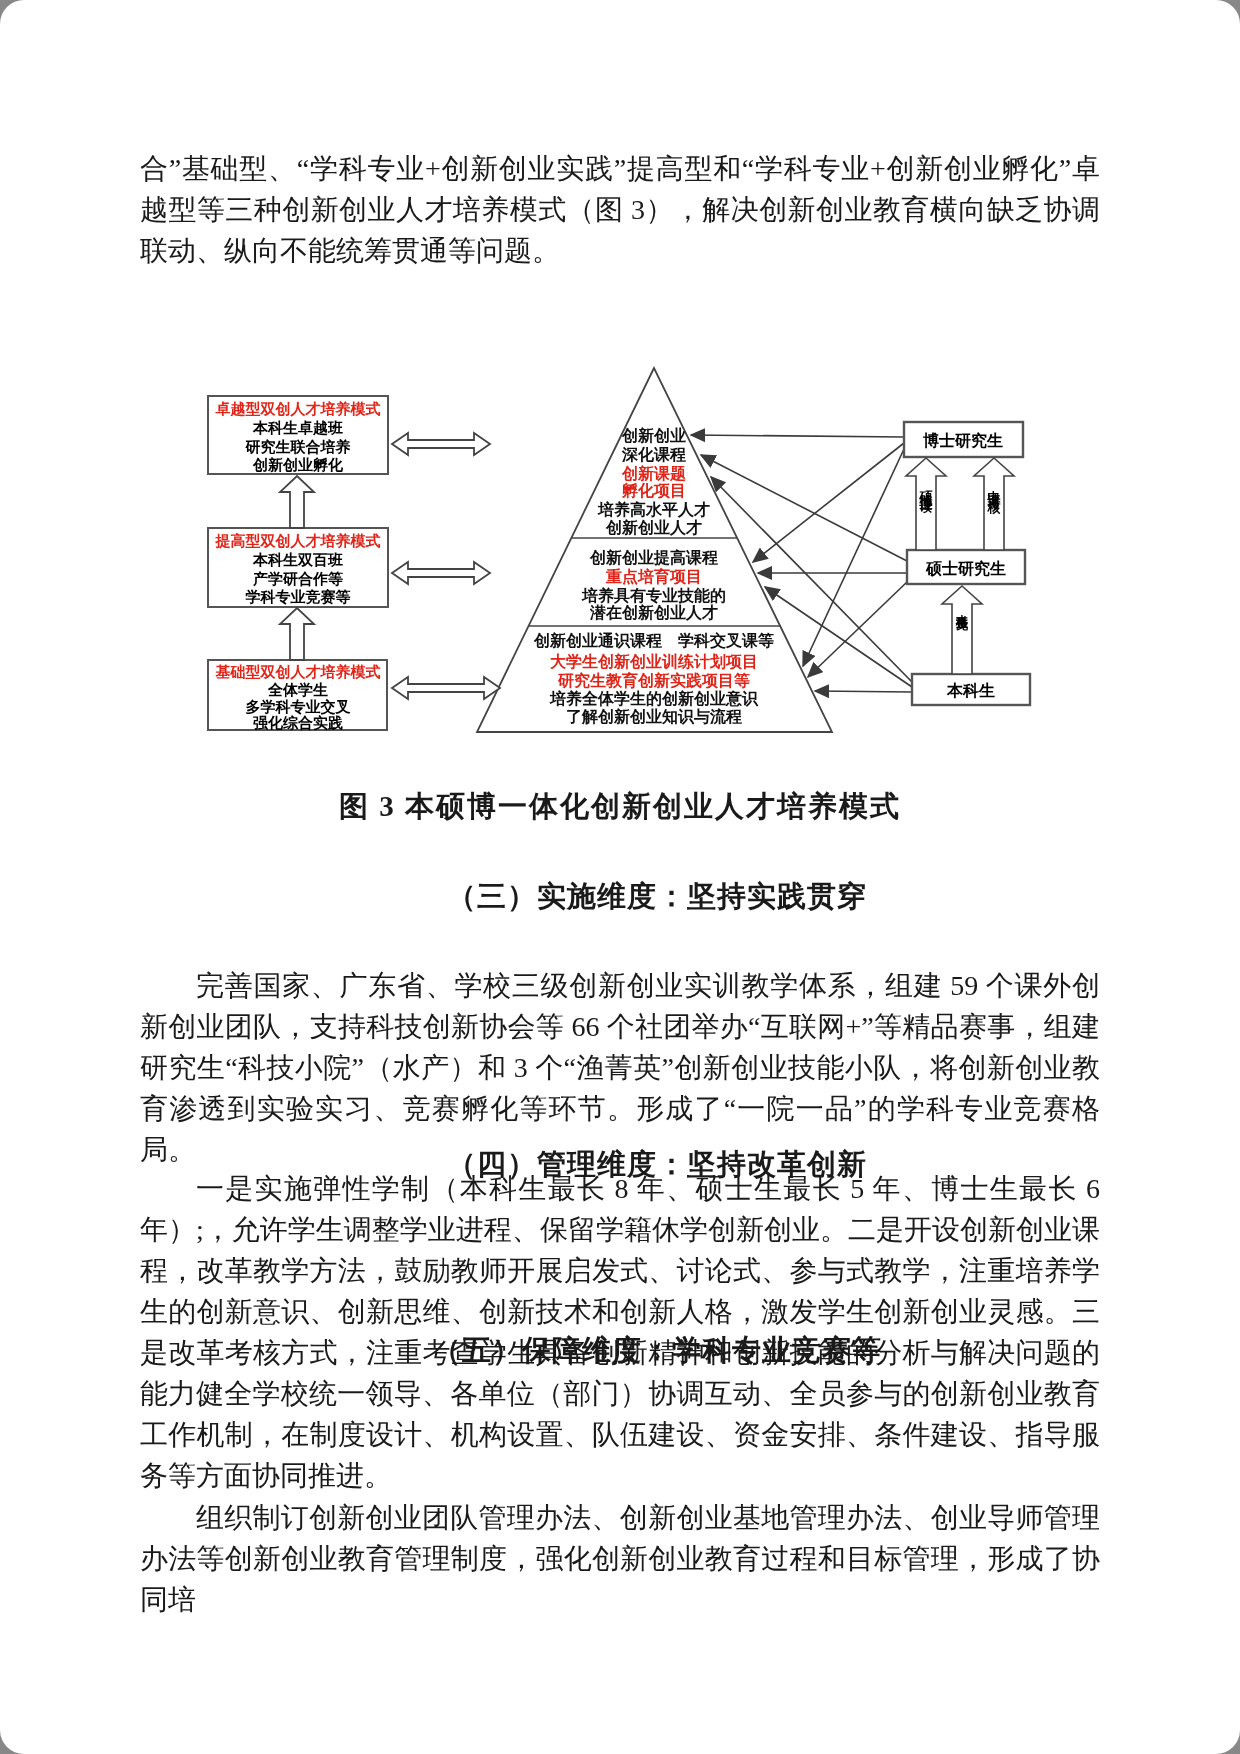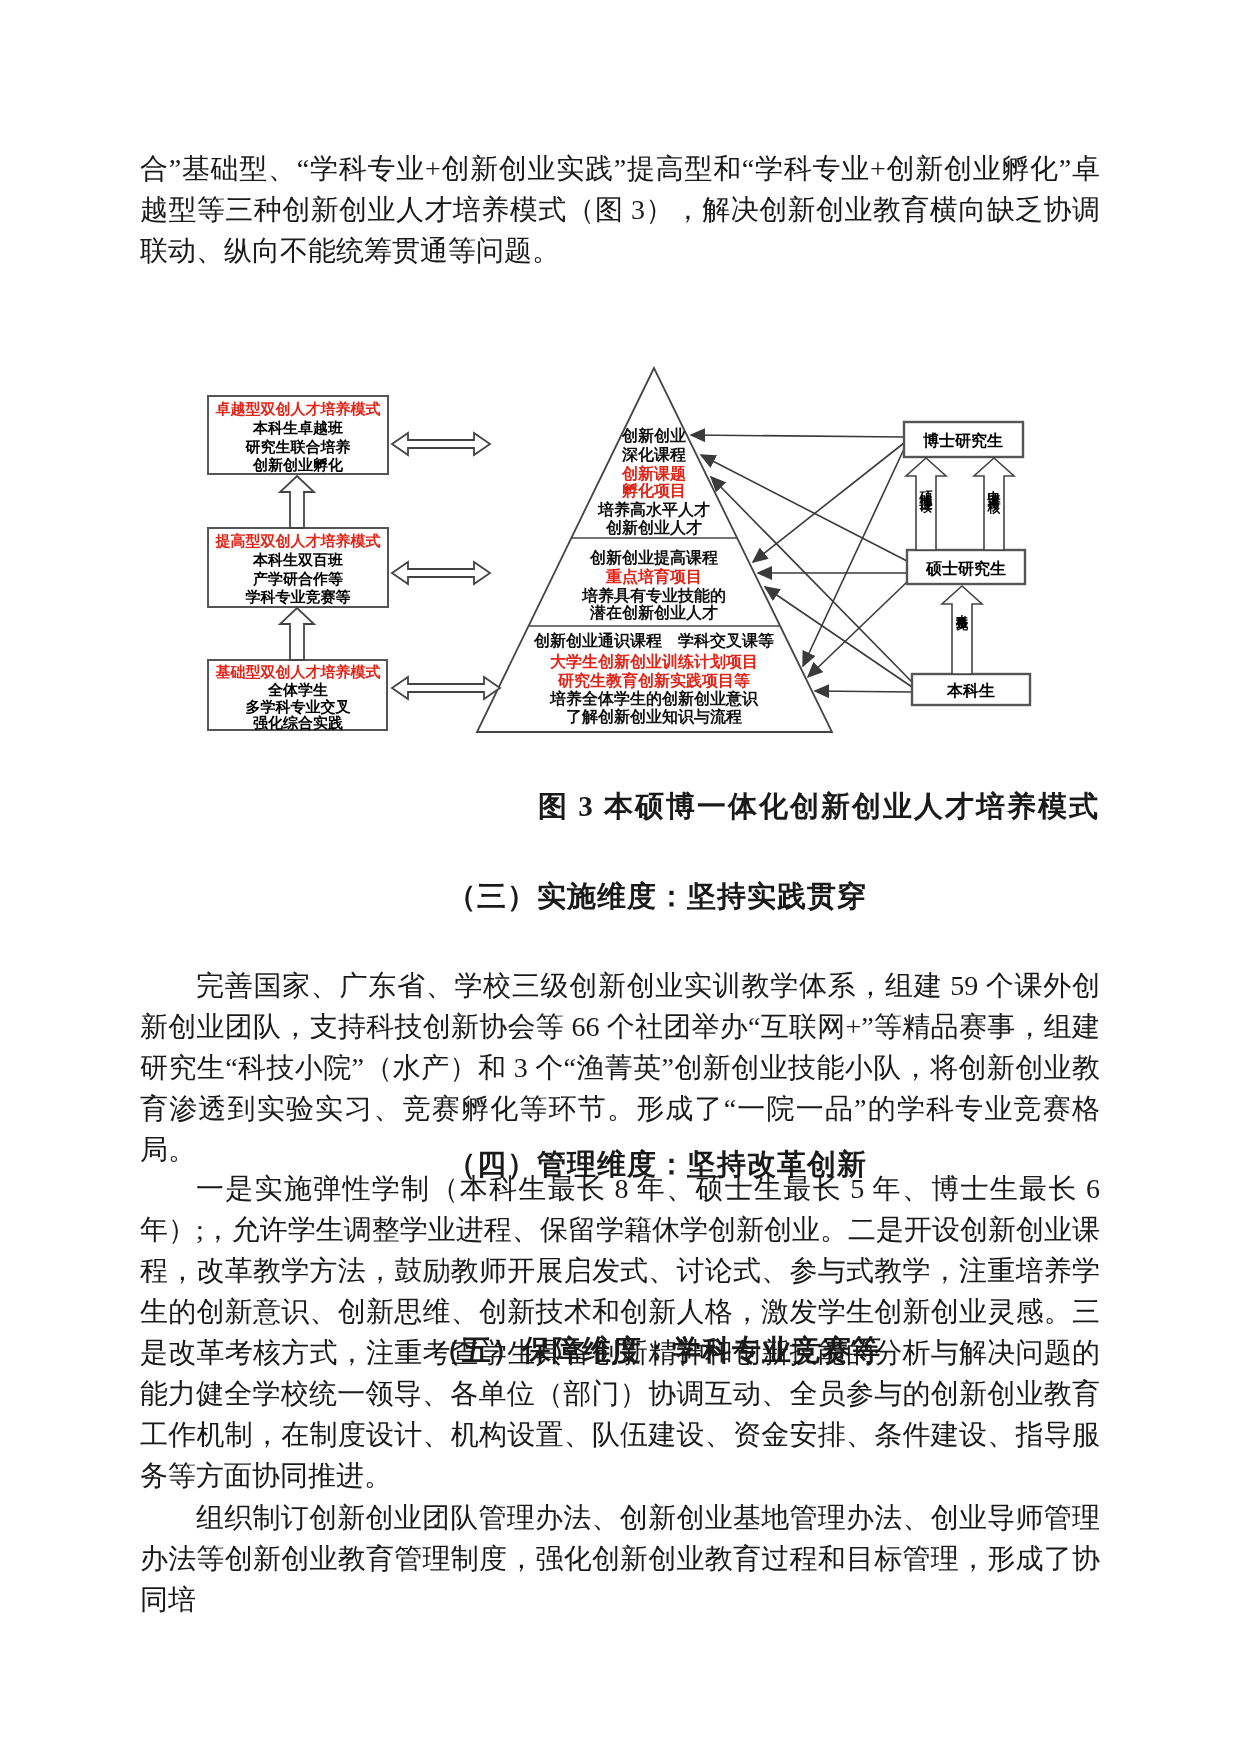--- a/index.html
+++ b/index.html
@@ -4,20 +4,21 @@
 <style>
   html,body{margin:0;padding:0;background:#888;}
   .page{
     position:relative;
     width:1240px;height:1754px;
     margin:0 auto;
     background:#ffffff;
     font-family:"Liberation Serif","DejaVu Serif",serif;
     color:#1a1a1a;
     overflow:hidden;
+    border-radius:24px;
   }
   .body-text{
     position:absolute;left:140px;width:960px;
     font-size:28px;line-height:41px;
     text-align:justify;
     text-justify:inter-ideograph;
     margin:0;
   }
   .indent{text-indent:2em;}
   .heading{
@@ -138,21 +139,21 @@
 
         <polygon points="814,220 814,146 804,146 824,128 844,146 834,146 834,220" fill="#ffffff" stroke="#444" stroke-width="1.6"></polygon>
         <text x="824" y="150" writing-mode="tb" text-anchor="start" font-size="13" letter-spacing="3">申请考核</text>
 
         <polygon points="782,344 782,274 772,274 792,256 812,274 802,274 802,344" fill="#ffffff" stroke="#444" stroke-width="1.6"></polygon>
         <text x="792" y="274" writing-mode="tb" text-anchor="start" font-size="12" letter-spacing="1">本科生推免</text>
       </g>
     </svg>
   </div>
 
-  <p class="caption" style="top:786px;text-align:right;">图 3 本硕博一体化创新创业人才培养模式</p>
+  <p class="caption" style="top:786px;">图 3 本硕博一体化创新创业人才培养模式</p>
 
   <p class="heading" style="top:876px;">（三）实施维度：坚持实践贯穿</p>
   <p class="body-text indent" style="top:917px;margin-top:48px;">完善国家、广东省、学校三级创新创业实训教学体系，组建 59 个课外创新创业团队，支持科技创新协会等 66 个社团举办“互联网+”等精品赛事，组建研究生“科技小院”（水产）和 3 个“渔菁英”创新创业技能小队，将创新创业教育渗透到实验实习、竞赛孵化等环节。形成了“一院一品”的学科专业竞赛格局。</p>
 
   <p class="heading" style="top:1144px;">（四）管理维度：坚持改革创新</p>
   <p class="body-text indent" style="top:1168px;font-family:Liberation Serif, serif;">一是实施弹性学制（本科生最长 8 年、硕士生最长 5 年、博士生最长 6 年）;，允许学生调整学业进程、保留学籍休学创新创业。二是开设创新创业课程，改革教学方法，鼓励教师开展启发式、讨论式、参与式教学，注重培养学生的创新意识、创新思维、创新技术和创新人格，激发学生创新创业灵感。三是改革考核方式，注重考查学生具备创新精神和创新技能的分析与解决问题的能力。</p>
 
   <p class="heading" style="top:1330px;">（五）保障维度：学科专业竞赛等</p>
   <p class="body-text indent" style="top:1373px;">健全学校统一领导、各单位（部门）协调互动、全员参与的创新创业教育工作机制，在制度设计、机构设置、队伍建设、资金安排、条件建设、指导服务等方面协同推进。</p>
   <p class="body-text indent" style="top:1497px;">组织制订创新创业团队管理办法、创新创业基地管理办法、创业导师管理办法等创新创业教育管理制度，强化创新创业教育过程和目标管理，形成了协同培</p>

